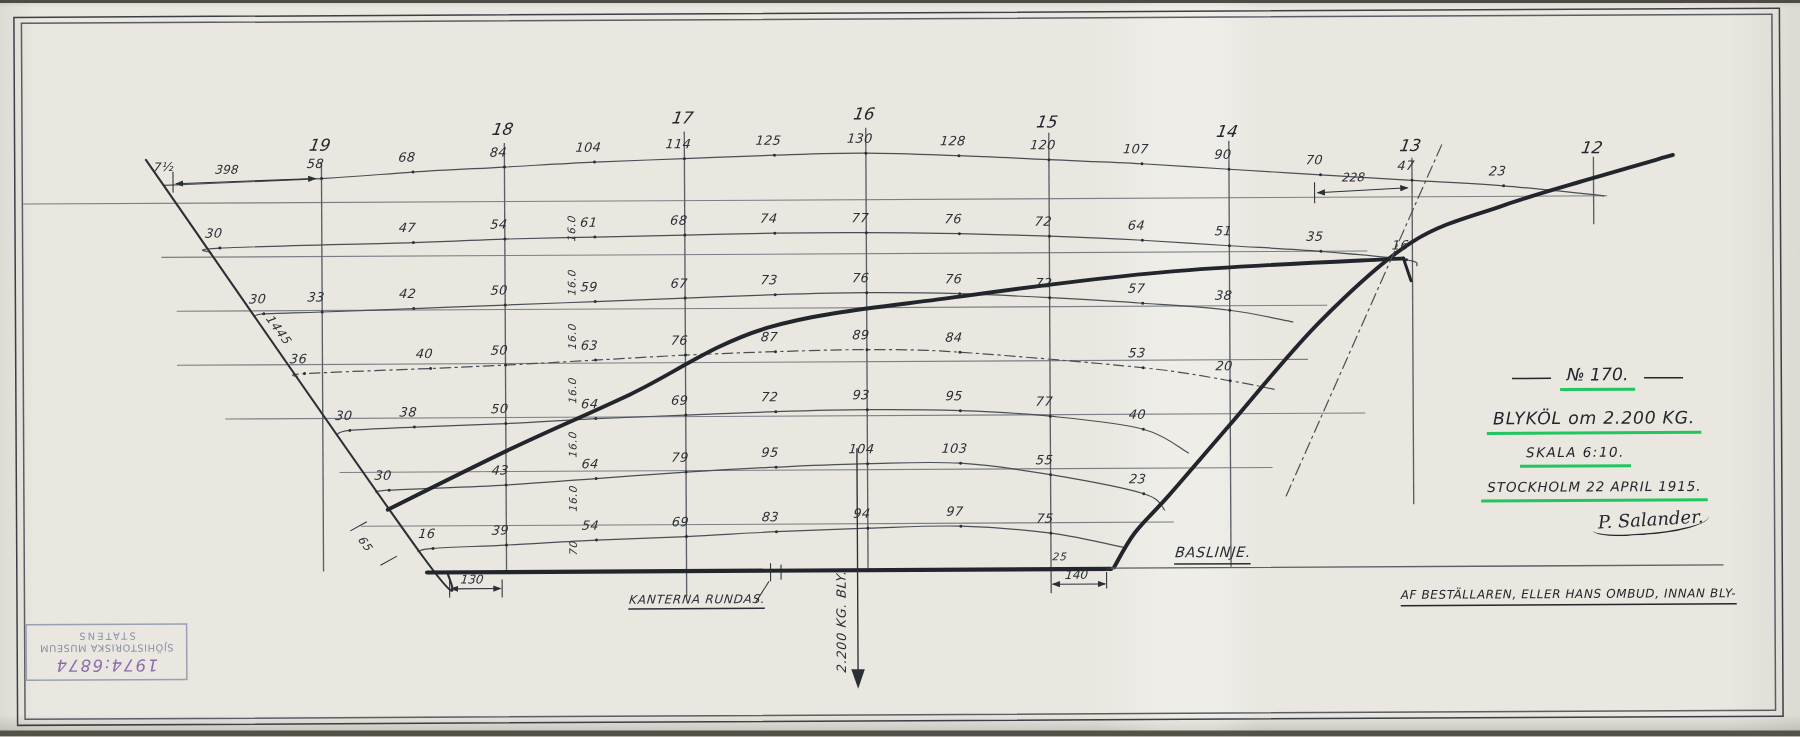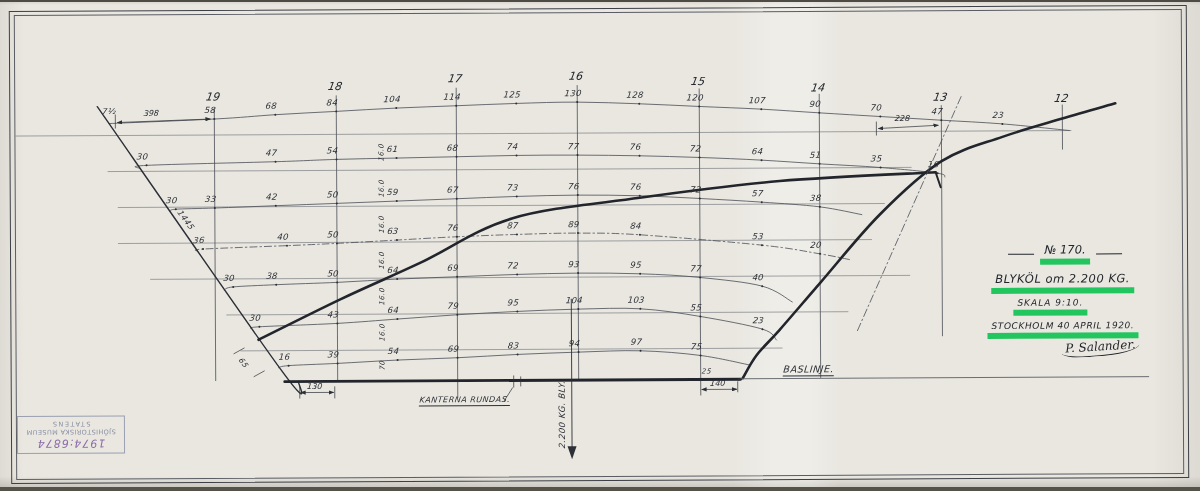--- a/index.html
+++ b/index.html
@@ -24,21 +24,21 @@
     letter-spacing:.3px;white-space:nowrap;transform:translate(-50%,-100%) skewX(-6deg);}
   .station-number{position:absolute;font:italic 11px "DejaVu Sans",sans-serif;color:#23262c;
     transform:translate(-50%,-50%) skewX(-10deg);}
   .lbl{position:absolute;font:italic 8.5px "DejaVu Sans",sans-serif;color:#2c2f36;
     letter-spacing:.5px;white-space:nowrap;}
   .lbl.u{border-bottom:.9px solid #2c2f36;padding-bottom:1px;}
   .dimnum{position:absolute;font:italic 8px "DejaVu Sans",sans-serif;color:#2c2f36;
     transform:translate(-50%,-50%) skewX(-6deg);white-space:nowrap;}
   
   .tb{position:absolute;color:#23262c;text-align:center;white-space:nowrap;}
-  .tb .txt{display:inline-block;border-bottom:6px solid #22c55e;padding:0 4px 2px;}
+  .tb .txt{display:inline-block;border-bottom:2px solid #22c55e;padding:0 4px 2px;}
   .tb-no{left:985px;top:245px;width:160px;font:italic 11.5px "DejaVu Sans",sans-serif;display:flex;align-items:center;justify-content:center;gap:6px;}
   .tb-no .dash{width:26px;border-top:1.2px solid #23262c;height:0;}
   .tb-title{left:955px;top:274px;width:215px;font:italic 11.5px "DejaVu Sans",sans-serif;letter-spacing:.5px;}
   .tb-scale{left:975px;top:300px;width:150px;font:italic 9px "DejaVu Sans",sans-serif;letter-spacing:1px;}
   .tb-date{left:965px;top:323px;width:195px;font:italic 9px "DejaVu Sans",sans-serif;letter-spacing:.6px;}
   .tb-sig{left:1030px;top:342px;width:140px;font:italic 12px "DejaVu Serif",serif;transform:rotate(-3deg);}
   .tb-sig .txt{border-bottom:1px solid #23262c;border-radius:0 0 60% 30%;}
   
   .obs{position:absolute;left:933px;top:386px;width:265px;color:#23262c;}
   .obs div{margin-bottom:7.5px;}
@@ -299,30 +299,31 @@
 
     <div class="tb tb-no">
       <span class="dash"></span>
       <span class="txt">№ 170.</span>
       <span class="dash"></span>
     </div>
     <div class="tb tb-title">
       <span class="txt">BLYKÖL om 2.200 KG.</span>
     </div>
     <div class="tb tb-scale">
-      <span class="txt">SKALA 9:10.</span>
+      <span class="txt">SKALA 6:10.</span>
     </div>
     <div class="tb tb-date">
-      <span class="txt">STOCKHOLM 40 APRIL 1920.</span>
+      <span class="txt">STOCKHOLM 22 APRIL 1915.</span>
     </div>
     <div class="tb tb-sig">
       <span class="txt">P. Salander.</span>
     </div>
 
     <div class="obs">
+      <div><span>AF BESTÄLLAREN, ELLER HANS OMBUD, INNAN BLY-</span></div>
     </div>
 
     <div class="stamp">
       <div class="box">
         <div class="num">1974:6874</div>
         <div class="s2">SJÖHISTORISKA MUSEUM</div>
         <div class="s1">STATENS</div>
       </div>
     </div>
   </div>

